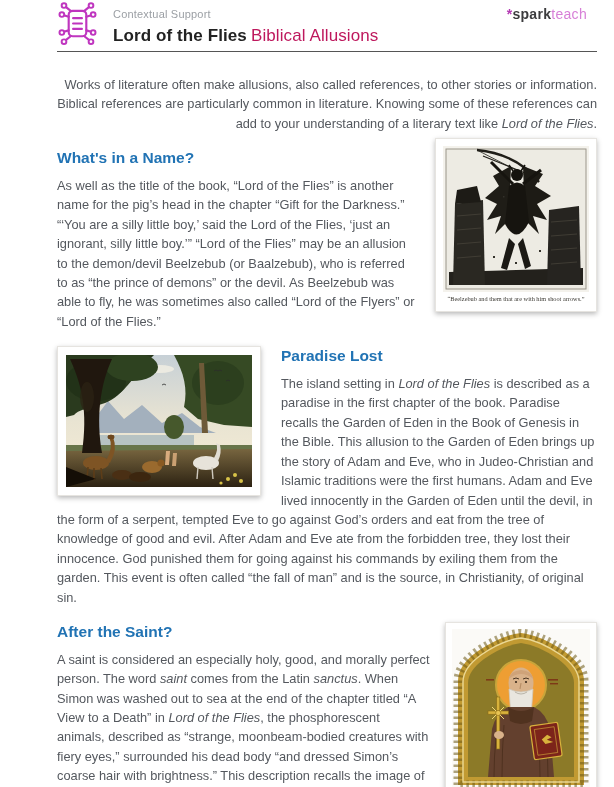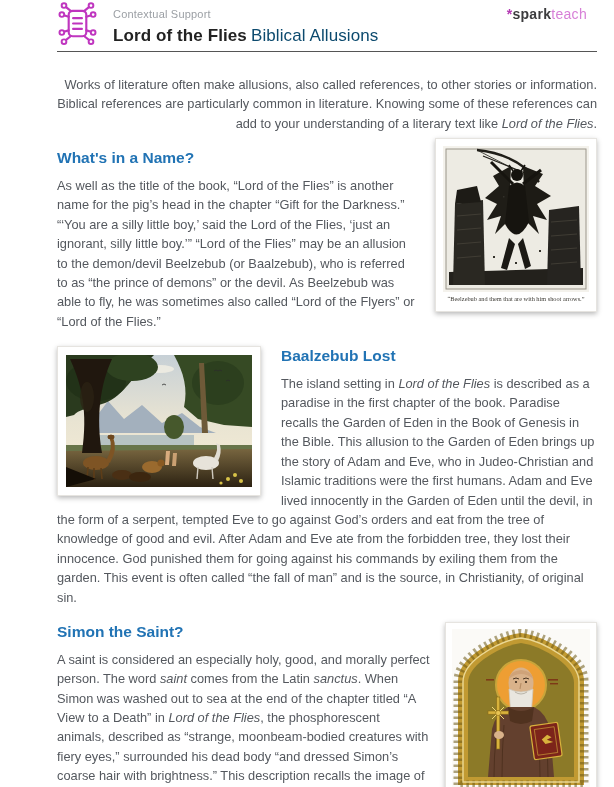--- a/index.html
+++ b/index.html
@@ -6,21 +6,21 @@
   .page{position:relative;width:614px;height:787px;box-sizing:border-box;
         padding:3px 17px 0 57px;overflow:hidden;background:#fff;
         font-family:"Liberation Sans",sans-serif;color:#54585e;
         font-size:12.8px;line-height:1.52;}
   
   header{position:relative;display:flex;align-items:flex-start;gap:13px;margin-left:-2px;}
   .hicon{width:45px;height:45px;flex:0 0 45px;margin-top:-1px;}
   .htext{padding-top:2px;}
   .eyebrow{font-size:11px;color:#9b9fa4;letter-spacing:.2px;margin:1px 0 2px;}
   h1{margin:0;font-size:17px;line-height:1.25;color:#222;font-weight:bold;letter-spacing:.1px;}
-  h1 .tr{font-weight:normal;color:#0c4a6e;margin-left:4px;}
+  h1 .tr{font-weight:normal;color:#be185d;margin-left:4px;}
   .logo{position:absolute;top:1px;right:10px;font-size:14px;font-weight:bold;letter-spacing:.3px;}
   .logo .star{color:#b43bb4;}
   .logo .spark{color:#3c3c3e;}
   .logo .teach{color:#d77fd7;font-weight:normal;}
   hr{border:none;border-top:1px solid #555;margin:4px 0 0;}
   
   p{margin:0 0 13px;}
   h2{color:#2173b4;font-size:15.5px;font-weight:bold;margin:14px 0 6px;}
   #intro{margin-top:23px;text-align:right;}
   #s1 h2{margin-top:6px;}
@@ -184,21 +184,21 @@
         </g>
         <g fill="#d9c348">
           <circle cx="162" cy="124" r="2"></circle>
             <circle cx="169" cy="120" r="2"></circle>
             <circle cx="175" cy="126" r="2"></circle>
           <circle cx="155" cy="128" r="1.6"></circle>
         </g>
         <path d="M0 112 L30 124 L0 132 Z" fill="#140e06"></path>
       </svg>
     </figure>
-    <h2>Baalzebub Lost</h2>
+    <h2>Paradise Lost</h2>
     <p><span>The island setting in </span><i>Lord of the Flies</i><span> is described as a paradise in the first chapter of the book. Paradise recalls the Garden of Eden in the Book of Genesis in the Bible. This allusion to the Garden of Eden brings up the story of Adam and Eve, who in Judeo-Christian and Islamic traditions were the first humans. Adam and Eve lived innocently in the Garden of Eden until the devil, in the form of a serpent, tempted Eve to go against God’s orders and eat from the tree of knowledge of good and evil. After Adam and Eve ate from the forbidden tree, they lost their innocence. God punished them for going against his commands by exiling them from the garden. This event is often called “the fall of man” and is the source, in Christianity, of original sin.</span></p>
   </section>
 
   <section id="s3">
     <figure class="photo fig-saint">
       <svg width="138" height="160" viewBox="0 0 138 160">
         <rect width="138" height="160" fill="#fbfaf7"></rect>
         <path d="M6 156 L6 52 Q6 36 26 22 Q50 6 69 4 Q88 6 112 22 Q132 36 132 52 L132 156 Z" fill="#c19a32"></path>
         <path d="M6 156 L6 52 Q6 36 26 22 Q50 6 69 4 Q88 6 112 22 Q132 36 132 52 L132 156 Z" fill="none" stroke="#6e5a16" stroke-width="9" stroke-dasharray="2.5 3.5" opacity="0.55" transform="translate(0,0)"></path>
         <path d="M11 153 L11 53 Q11 39 29 26 Q51 11 69 9 Q87 11 109 26 Q127 39 127 53 L127 153 Z" fill="none" stroke="#f0dfa0" stroke-width="1.4" opacity="0.9"></path>
@@ -236,17 +236,17 @@
         </g>
         <circle cx="46.2" cy="84" r="2.6" fill="#e8c452" stroke="#8a6a14" stroke-width="0.6"></circle>
         <ellipse cx="47" cy="106" rx="5" ry="4" fill="#d9b28a"></ellipse>
         <g transform="rotate(-8 94 112)">
           <rect x="80" y="95" width="28" height="34" rx="2" fill="#7c241a" stroke="#d8b23c" stroke-width="1.2"></rect>
           <rect x="84" y="99" width="20" height="26" fill="none" stroke="#d8b23c" stroke-width="0.7" opacity="0.8"></rect>
           <path d="M90 110 l6 -4 l4 3 l-5 2 l6 3 l-8 1 Z" fill="#d8b23c"></path>
         </g>
       </svg>
     </figure>
-    <h2>Simon the Saint?</h2>
+    <h2>After the Saint?</h2>
     <p><span>A saint is considered an especially holy, good, and morally perfect person. The word </span><i>saint</i><span> comes from the Latin </span><i>sanctus</i><span>. When Simon was washed out to sea at the end of the chapter titled “A View to a Death” in </span><i>Lord of the Flies</i><span>, the phosphorescent animals, described as “strange, moonbeam-bodied creatures with fiery eyes,” surrounded his dead body “and dressed Simon’s coarse hair with brightness.” This description recalls the image of a saint’s halo. The halo can suggest that Simon is saint-like for being killed while trying to bring the truth about the beast to the other boys.</span></p>
   </section>
 
 </div>
 
 </body></html>

